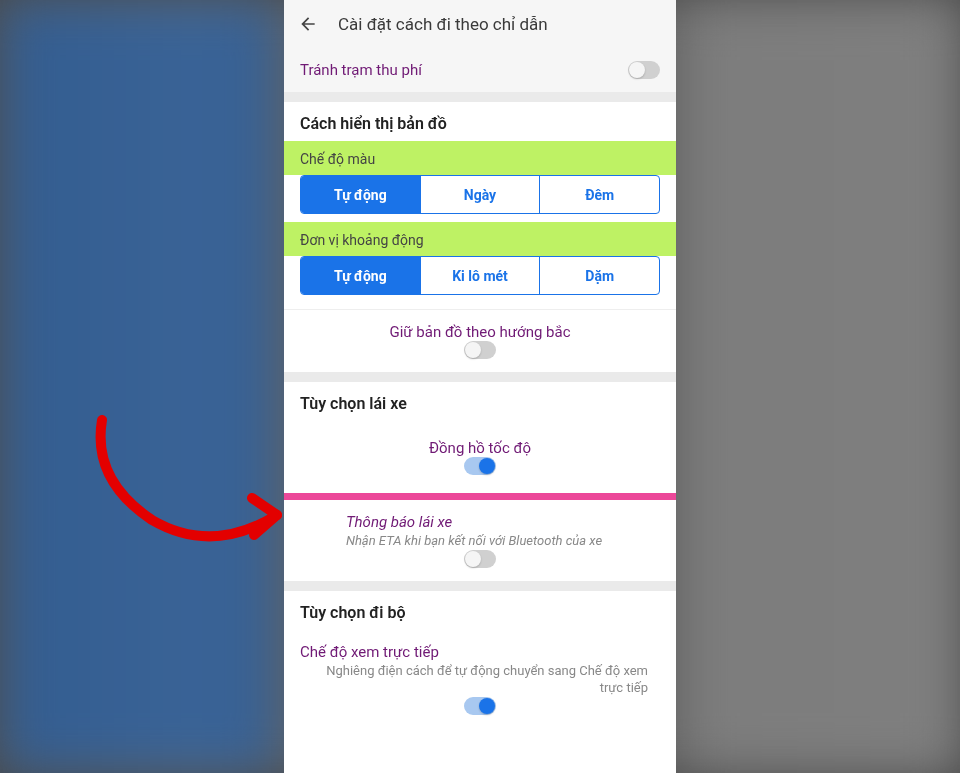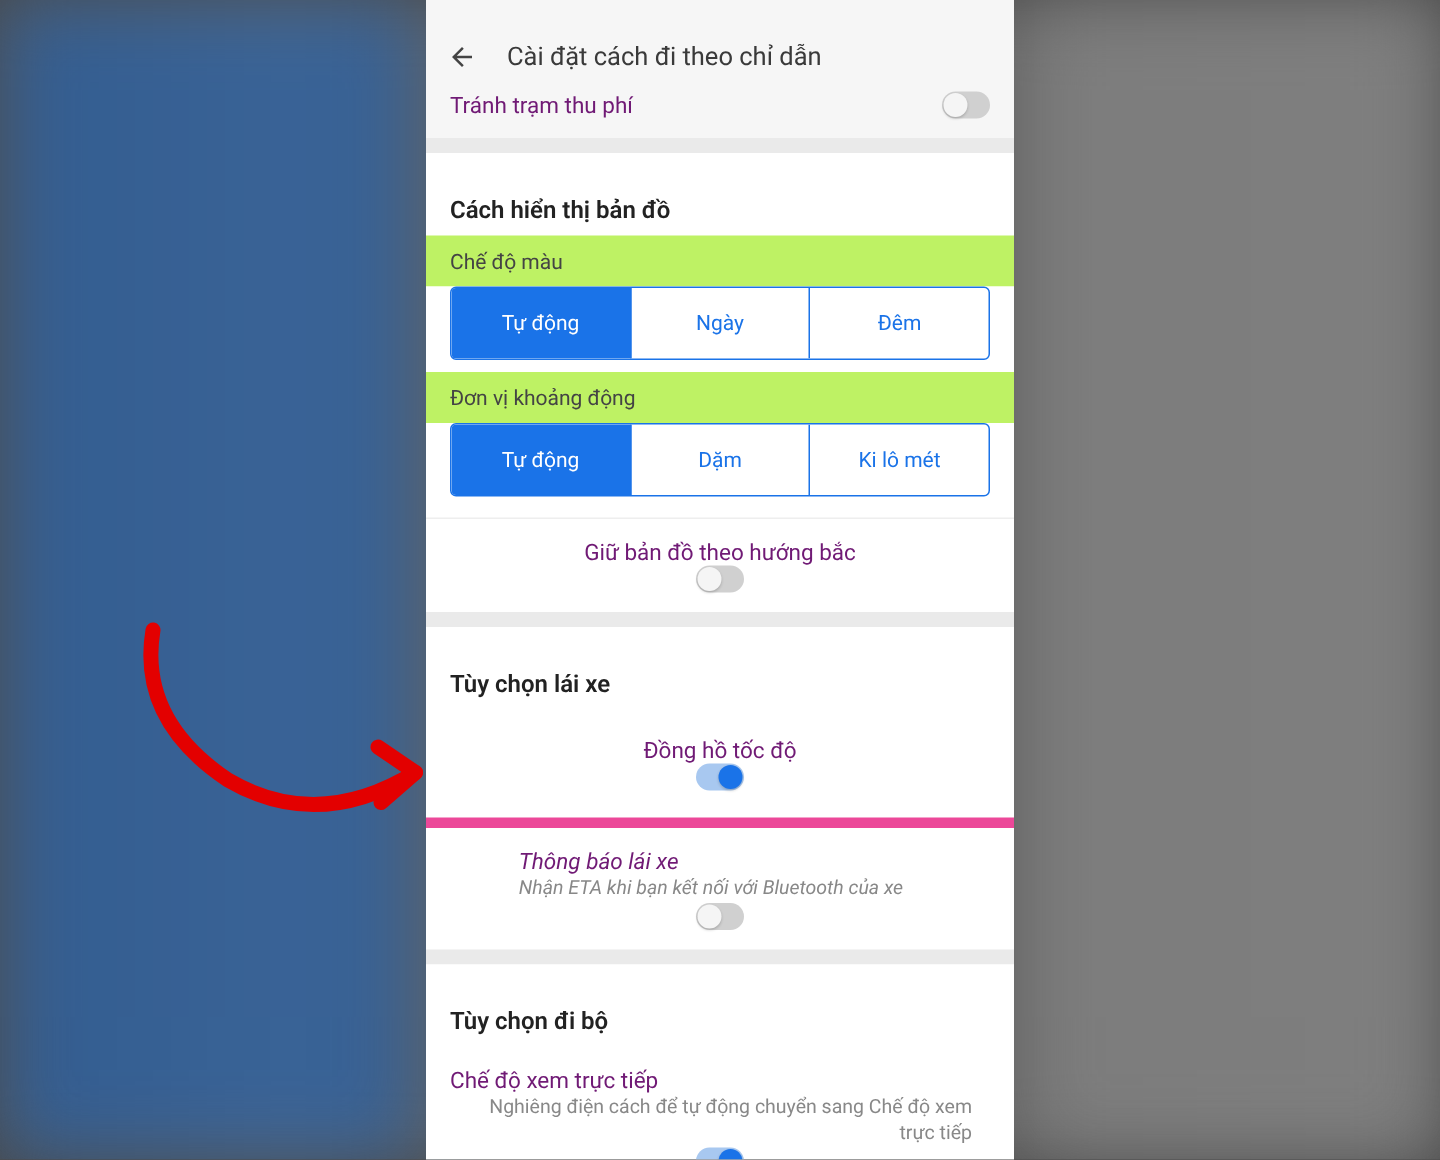--- a/index.html
+++ b/index.html
@@ -36,21 +36,21 @@
     left: 284px;
     top: 0;
     width: 392px;
     height: 773px;
     background: #fff;
     overflow: hidden;
   }
   .header {
     height: 48px;
     display: flex;
-    align-items: flex-end;
+    align-items: center;
     padding: 0 14px;
     background: #f6f6f6;
   }
   .back-arrow {
     width: 20px; height: 20px;
     display: flex; align-items: center; justify-content: center;
     margin-right: 20px;
   }
   .header-title {
     font-size: 17px;
@@ -103,39 +103,40 @@
     left: 15px;
   }
   .section-gap {
     height: 10px;
     background: #eaeaea;
   }
   .section-title {
     font-size: 16px;
     font-weight: 600;
     color: #222;
-    padding: 28px 16px 8px;
+    padding: 12px 16px 8px;
     background: #fff;
   }
   .sub-label {
     font-size: 14px;
     color: #444;
     padding: 10px 16px 8px;
     background: #bef264;
   }
   .seg-wrap {
     padding: 0 16px 8px;
     background: #fff;
   }
   .segmented {
     display: flex;
     border: 1.5px solid #1a73e8;
     border-radius: 4px;
     overflow: hidden;
-    height: 49px;
+    height: 39px;
+    font-weight: bold;
   }
   .seg {
     flex: 1;
     display: flex;
     align-items: center;
     justify-content: center;
     font-size: 14px;
     color: #1a73e8;
     border-right: 1.5px solid #1a73e8;
     cursor: pointer;
@@ -187,22 +188,22 @@
       <div class="seg active">Tự động</div>
       <div class="seg">Ngày</div>
       <div class="seg">Đêm</div>
     </div>
   </div>
 
   <div class="sub-label">Đơn vị khoảng động</div>
   <div class="seg-wrap" style="padding-bottom:14px;">
     <div class="segmented">
       <div class="seg active">Tự động</div>
+      <div class="seg">Ki lô mét</div>
       <div class="seg">Dặm</div>
-      <div class="seg">Ki lô mét</div>
     </div>
   </div>
 
   <div class="row row-white" style="border-top:1px solid #eee;">
     <span class="row-label">Giữ bản đồ theo hướng bắc</span>
     <div class="toggle"></div>
   </div>
 
   <div class="section-gap"></div>
 

